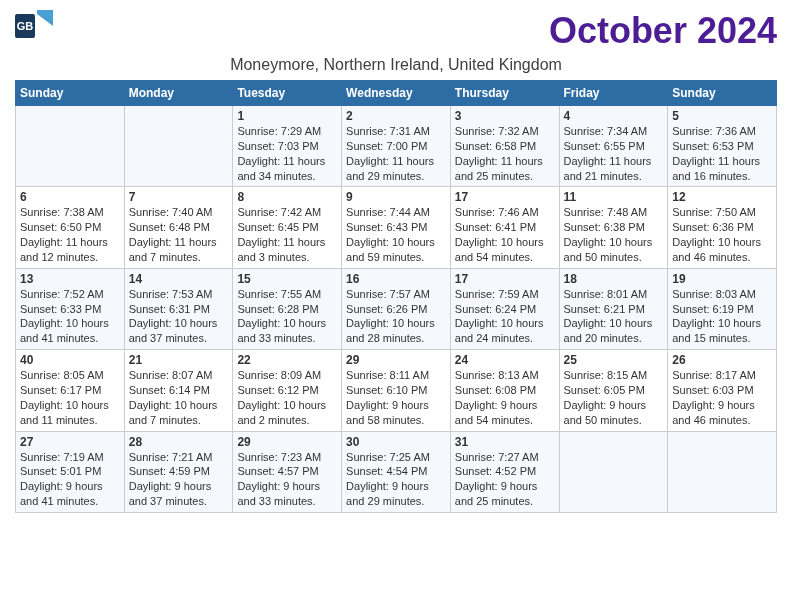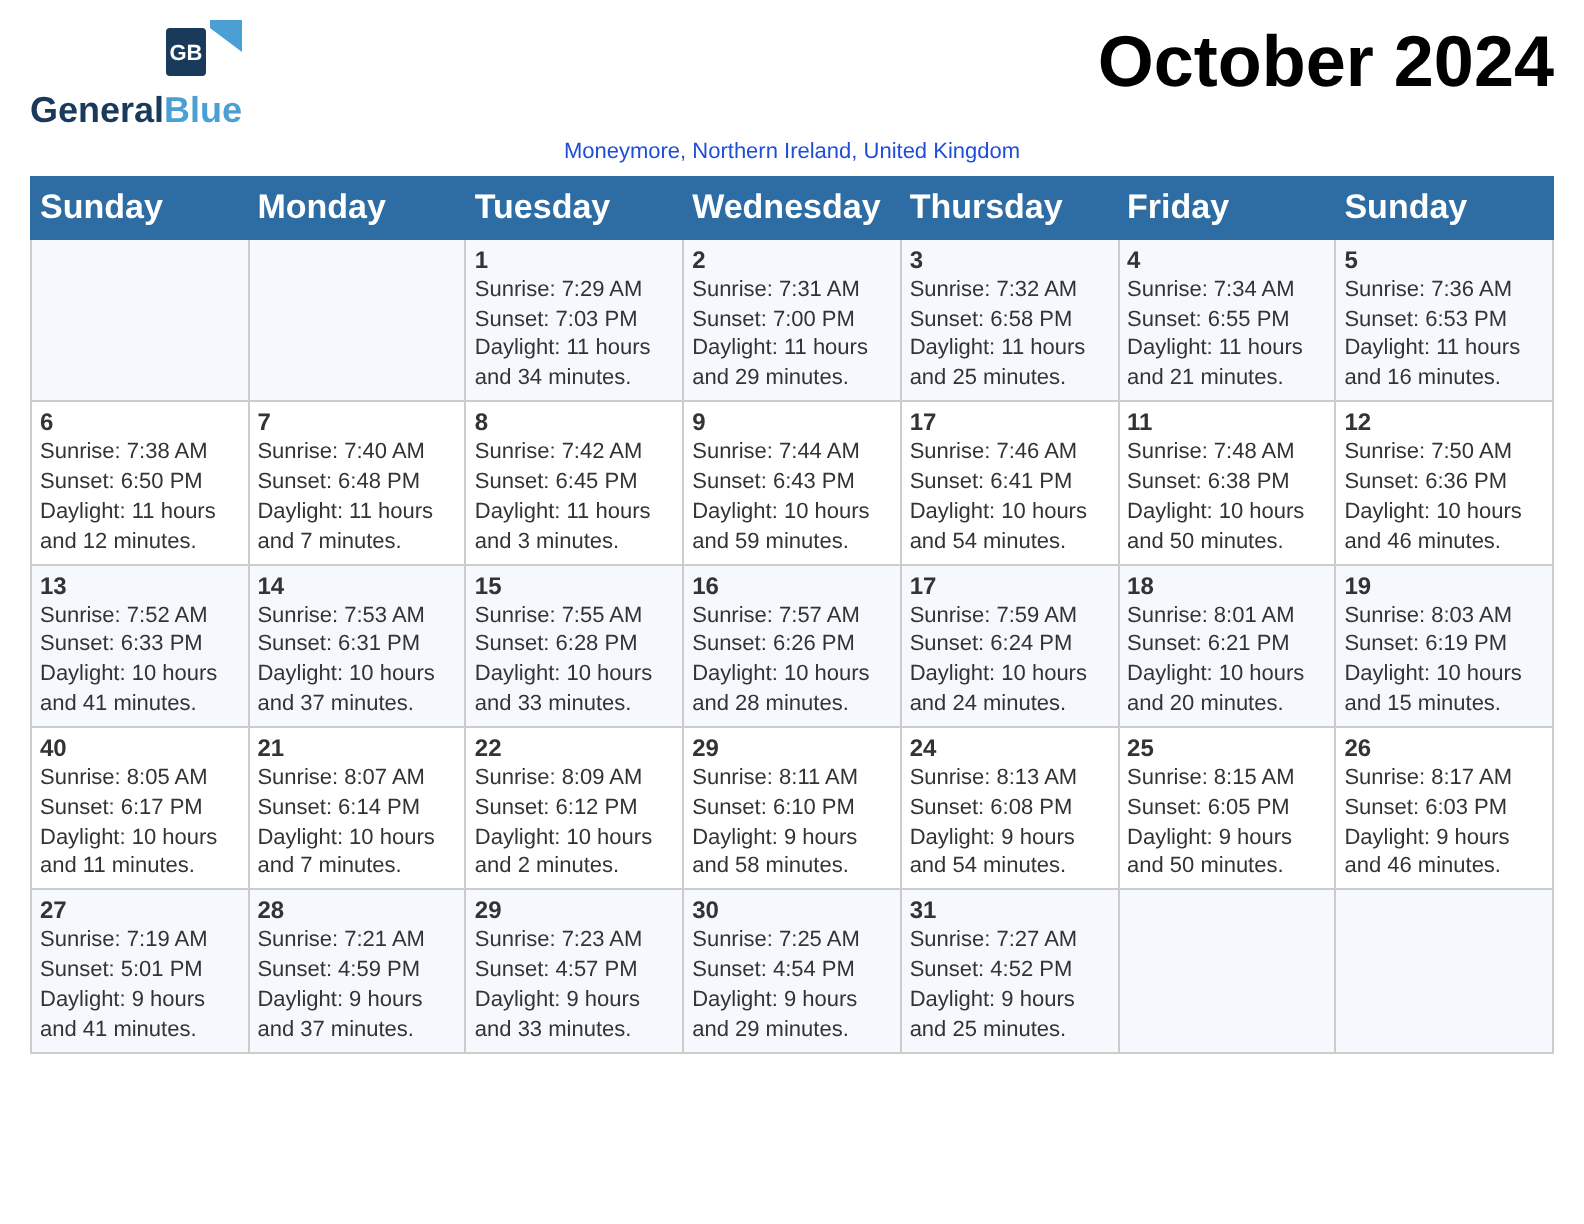--- a/index.html
+++ b/index.html
@@ -15,45 +15,45 @@
       padding: 10px 15px;
     }
     .header {
       display: flex;
       align-items: flex-start;
       justify-content: space-between;
       margin-bottom: 4px;
     }
     .logo-wrapper {
       display: flex;
-      flex-direction: column;
-      align-items: flex-end;
+      flex-direction: row;
+      align-items: flex-start;
       gap: 4px;
     }
     .month-title {
       font-size: 36px;
       font-weight: bold;
-      color: #000000;
+      color: #4c1d95;
       text-align: right;
     }
     .location {
-      font-size: 11px;
-      color: #1d4ed8;
+      font-size: 16px;
+      color: #404040;
       text-align: center;
       margin-bottom: 6px;
     }
     table {
       width: 100%;
       border-collapse: collapse;
       table-layout: fixed;
     }
     thead tr th {
       background-color: #2e6da4;
       color: #fff;
-      font-size: 17px;
+      font-size: 12px;
       font-weight: bold;
       padding: 5px 4px;
       text-align: left;
       border: 1px solid #2e6da4;
     }
     tbody tr {
       height: auto;
     }
     tbody tr:nth-child(odd) {
       background-color: #f5f8fc;
@@ -89,23 +89,20 @@
 
 <div class="page">
   <div class="header">
     <div class="logo-wrapper">
       <svg width="38" height="32" viewBox="0 0 38 32">
         <rect x="0" y="4" width="20" height="24" rx="2" fill="#1a3a5c"></rect>
         <text x="10" y="20" font-size="11" font-weight="bold" fill="white" text-anchor="middle" font-family="Arial">GB</text>
         <polygon points="22,4 38,4 38,16" fill="#4a9fd4"></polygon>
         <polygon points="22,4 38,4 38,0 22,0" fill="#4a9fd4"></polygon>
       </svg>
-      <div>
-        <div style="font-size:18px;font-weight:bold;color:#1a3a5c;line-height:1.1;">General<span style="color:#4a9fd4;">Blue</span></div>
-      </div>
     </div>
     <div class="month-title">October 2024</div>
   </div>
   <div class="location">Moneymore, Northern Ireland, United Kingdom</div>
   <table>
     <thead>
       <tr>
         <th>Sunday</th>
         <th>Monday</th>
         <th>Tuesday</th>

